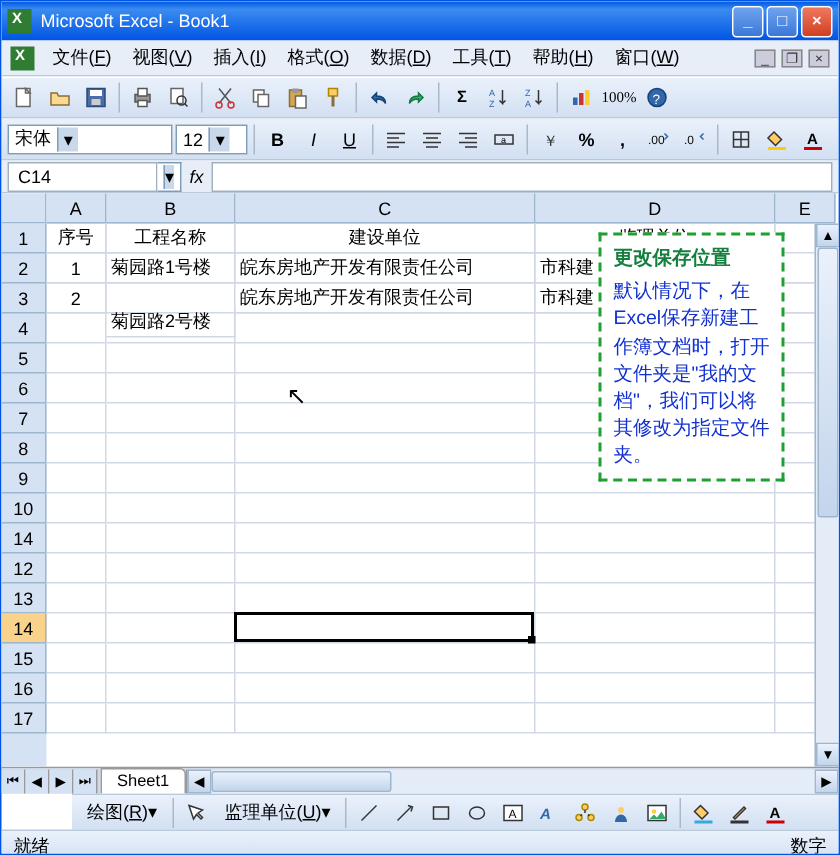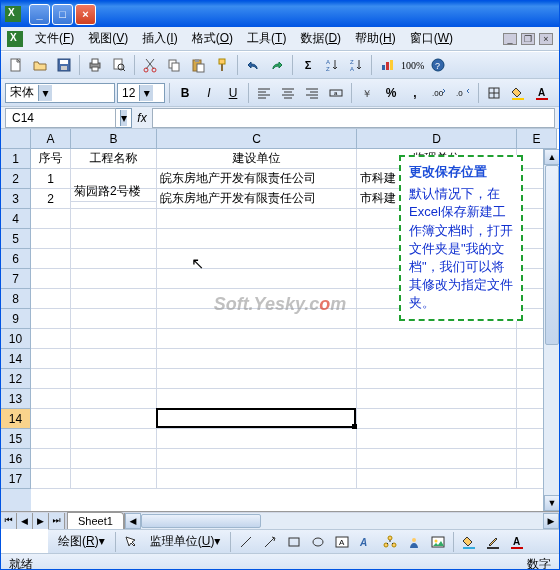--- a/index.html
+++ b/index.html
@@ -18,36 +18,36 @@
 .menu-bar .spacer { flex: 1; }
 .mdi-btn { width: 14px; height: 12px; margin-left: 2px; border: 1px solid #888; background: #ccd; font-size: 9px; display: flex; align-items: center; justify-content: center; cursor: pointer; color: #333; }
 .toolbar { height: 28px; background: linear-gradient(#eaf1fb,#d2e0f2); border-top: 1px solid #fff; border-bottom: 1px solid #b9c9da; display: flex; align-items: center; padding: 0 4px; gap: 2px; font-size: 11px; overflow: hidden; }
 .tb-btn { min-width: 22px; height: 22px; border: 1px solid transparent; display: flex; align-items: center; justify-content: center; cursor: pointer; border-radius: 2px; }
 .sep { width: 1px; height: 20px; background: #a9b9ca; margin: 0 2px; }
 .ico { width: 16px; height: 16px; display: inline-block; }
 .font-row { height: 28px; background: linear-gradient(#eaf1fb,#d2e0f2); border-bottom: 1px solid #b9c9da; display: flex; align-items: center; padding: 0 4px; gap: 2px; font-size: 12px; }
 .combo { height: 20px; border: 1px solid #7f9db9; background: #fff; display: flex; align-items: center; padding: 0 4px; font-size: 12px; }
 .combo .arrow { width: 14px; height: 16px; background: #c9d8ea; border-left: 1px solid #7f9db9; display: flex; align-items: center; justify-content: center; margin-left: 4px; margin-right: -4px; }
 .name-box-row { height: 22px; background: #e7eef8; border-bottom: 1px solid #b9c9da; display: flex; align-items: center; font-size: 12px; }
-.name-box { width: 111px; height: 20px; border: 1px solid #a0b0c0; background: #fff; display: flex; align-items: center; padding: 0 6px; margin-left: 4px; }
+.name-box { width: 100px; height: 20px; border: 1px solid #a0b0c0; background: #fff; display: flex; align-items: center; padding: 0 6px; margin-left: 4px; }
 .fx-lbl { width: 20px; text-align: center; font-style: italic; }
 .formula-bar { flex: 1; height: 20px; border: 1px solid #a0b0c0; background: #fff; margin-right: 4px; }
 .grid-wrap { position: relative; background: #fff; height: 382px; display: flex; }
 .corner { width: 30px; height: 20px; background: #d4e2f4; border-right: 1px solid #9eb6ce; border-bottom: 1px solid #9eb6ce; }
 .col-headers { display: flex; background: #d4e2f4; border-bottom: 1px solid #9eb6ce; height: 20px; }
 .col-h { border-right: 1px solid #9eb6ce; background: #d4e2f4; display: flex; align-items: center; justify-content: center; font-size: 12px; color: #000; cursor: pointer; }
 .row-headers { background: #d4e2f4; }
 .row-h { height: 20px; border-bottom: 1px solid #9eb6ce; border-right: 1px solid #9eb6ce; display: flex; align-items: center; justify-content: center; font-size: 12px; cursor: pointer; }
 .row-h.sel { background: #f9d38c; }
 .cell { position: absolute; border-right: 1px solid #d0d7e5; border-bottom: 1px solid #d0d7e5; font-size: 12px; display: flex; align-items: center; padding: 0 3px; overflow: hidden; white-space: nowrap; }
 .hdr-cell { font-weight: normal; justify-content: center; text-align: center; }
 .selection { position: absolute; border: 2px solid #000; pointer-events: none; }
 .selection::after { content: ""; position: absolute; right: -3px; bottom: -3px; width: 5px; height: 5px; background: #000; }
 .callout { position: absolute; border: 2px dashed #1fa030; background: #fff; padding: 6px 8px; font-size: 13px; line-height: 1.4; }
-.callout .t { color: #1d4ed8; font-weight: bold; margin-bottom: 4px; }
+.callout .t { color: #15803d; font-weight: bold; margin-bottom: 4px; }
 .callout .b { color: #1030d0; }
 .watermark { position: absolute; left: 50%; top: 165px; transform: translateX(-50%); font-size: 18px; color: rgba(150,150,150,0.6); font-weight: bold; font-style: italic; pointer-events: none; }
 .watermark .o { color: rgba(220,60,40,0.7); }
 .cursor-arrow { position: absolute; pointer-events: none; font-size: 16px; color: #000; }
 .sheet-tabs { height: 18px; background: #d0d7e5; display: flex; align-items: center; font-size: 11px; border-top: 1px solid #999; }
 .tab-nav { width: 16px; height: 16px; border-right: 1px solid #999; display: flex; align-items: center; justify-content: center; cursor: pointer; background: #d4e2f4; font-size: 9px; }
 .sheet-tab { padding: 2px 10px; background: #fff; border: 1px solid #999; border-bottom: none; border-top-right-radius: 4px; border-bottom-left-radius: 0; margin-left: 2px; cursor: pointer; }
 .h-scroll { flex: 1; height: 16px; background: #d4e2f4; border-left: 1px solid #999; display: flex; align-items: center; }
 .scroll-btn { width: 16px; height: 16px; background: linear-gradient(#eaf1fb,#c3d5ec); border: 1px solid #9eb6ce; display: flex; align-items: center; justify-content: center; font-size: 9px; cursor: pointer; }
 .scroll-track { flex: 1; height: 16px; background: #e3ecf7; position: relative; }
@@ -58,33 +58,34 @@
 .drawing-bar { height: 24px; background: linear-gradient(#eaf1fb,#d2e0f2); border-top: 1px solid #b9c9da; display: flex; align-items: center; padding: 0 4px; gap: 2px; font-size: 12px; margin-left: 47px; }
 .status-bar { height: 22px; background: linear-gradient(#eaf1fb,#d2e0f2); border-top: 1px solid #b9c9da; display: flex; align-items: center; padding: 0 8px; font-size: 12px; }
 .status-bar .sp { flex: 1; }
 svg { display: block; }
 </style>
 </head>
 <body>
 
 <div class="title-bar">
   <div class="icon"></div>
+  <div class="ttl">Microsoft Excel - Book1</div>
   <div class="win-btn">_</div>
   <div class="win-btn">□</div>
   <div class="win-btn close">×</div>
 </div>
 
 <div class="menu-bar">
   <div class="excel-ico"></div>
   <span class="menu-item"><span>文件</span>(<u>F</u>)</span>
   <span class="menu-item"><span>视图</span>(<u>V</u>)</span>
   <span class="menu-item"><span>插入</span>(<u>I</u>)</span>
   <span class="menu-item"><span>格式</span>(<u>O</u>)</span>
+  <span class="menu-item"><span>数据</span>(<u>D</u>)</span>
   <span class="menu-item"><span>工具</span>(<u>T</u>)</span>
-  <span class="menu-item"><span>数据</span>(<u>D</u>)</span>
   <span class="menu-item"><span>帮助</span>(<u>H</u>)</span>
   <span class="menu-item"><span>窗口</span>(<u>W</u>)</span>
   <span class="spacer"></span>
   <div class="mdi-btn">_</div>
   <div class="mdi-btn">❐</div>
   <div class="mdi-btn">×</div>
 </div>
 
 <div class="toolbar">
   <div class="tb-btn">
@@ -395,44 +396,44 @@
           <div class="cell" style="left: 0px; top: 320px; width: 40px; height: 20px;"></div>
           <div class="cell" style="left: 40px; top: 320px; width: 86px; height: 20px;"></div>
           <div class="cell" style="left: 126px; top: 320px; width: 200px; height: 20px;"></div>
           <div class="cell" style="left: 326px; top: 320px; width: 160px; height: 20px;"></div>
           <div class="cell" style="left: 486px; top: 320px; width: 40px; height: 20px;"></div>
           <div class="cell hdr-cell" style="left: 0px; top: 0px; width: 40px; height: 20px; justify-content: center;">序号</div>
           <div class="cell hdr-cell" style="left: 40px; top: 0px; width: 86px; height: 20px; justify-content: center;">工程名称</div>
           <div class="cell hdr-cell" style="left: 126px; top: 0px; width: 200px; height: 20px; justify-content: center;">建设单位</div>
           <div class="cell hdr-cell" style="left: 326px; top: 0px; width: 160px; height: 20px; justify-content: center;">监理单位</div>
           <div class="cell" style="left: 0px; top: 20px; width: 40px; height: 20px; justify-content: center;">1</div>
+          <div class="cell" style="left: 40px; top: 20px; width: 86px; height: 20px;">菊园路1号楼</div>
           <div class="cell" style="left: 126px; top: 20px; width: 200px; height: 20px;">皖东房地产开发有限责任公司</div>
           <div class="cell" style="left: 326px; top: 20px; width: 160px; height: 20px;">市科建</div>
           <div class="cell" style="left: 486px; top: 20px; width: 40px; height: 20px;"></div>
           <div class="cell" style="left: 0px; top: 40px; width: 40px; height: 20px; justify-content: center;">2</div>
-          <div class="cell" style="left: 40px; top: 33px; width: 86px; height: 20px;">菊园路2号楼</div>
+          <div class="cell" style="left: 40px; top: 56px; width: 86px; height: 20px;">菊园路2号楼</div>
           <div class="cell" style="left: 126px; top: 40px; width: 200px; height: 20px;">皖东房地产开发有限责任公司</div>
           <div class="cell" style="left: 326px; top: 40px; width: 160px; height: 20px;">市科建</div>
           <div class="cell" style="left: 486px; top: 40px; width: 40px; height: 20px;"></div>
           <div class="selection" style="left: 125px; top: 259px; width: 200px; height: 20px;"></div>
         </div>
     </div>
   </div>
   <div class="v-scroll">
     <div class="scroll-btn">▲</div>
     <div class="scroll-track">
         <div class="scroll-thumb" style="top:0;height:180px;"></div>
       </div>
     <div class="scroll-btn">▼</div>
   </div>
   <div class="callout" style="left:398px;top:26px;width:124px;">
     <div class="t">更改保存位置</div>
     <div class="b">默认情况下，在Excel保存新建工作簿文档时，打开文件夹是"我的文档"，我们可以将其修改为指定文件夹。</div>
   </div>
-  <div class="watermark"><span>Soft.Yesky.c</span><span class="o">o</span><span>m</span></div>
   <div class="cursor-arrow" style="left:190px;top:125px;">↖</div>
 </div>
 
 <div class="sheet-tabs">
   <div class="tab-nav">⏮</div>
   <div class="tab-nav">◀</div>
   <div class="tab-nav">▶</div>
   <div class="tab-nav">⏭</div>
   <div class="sheet-tab"><span>Sheet1</span></div>
   <div class="h-scroll">

